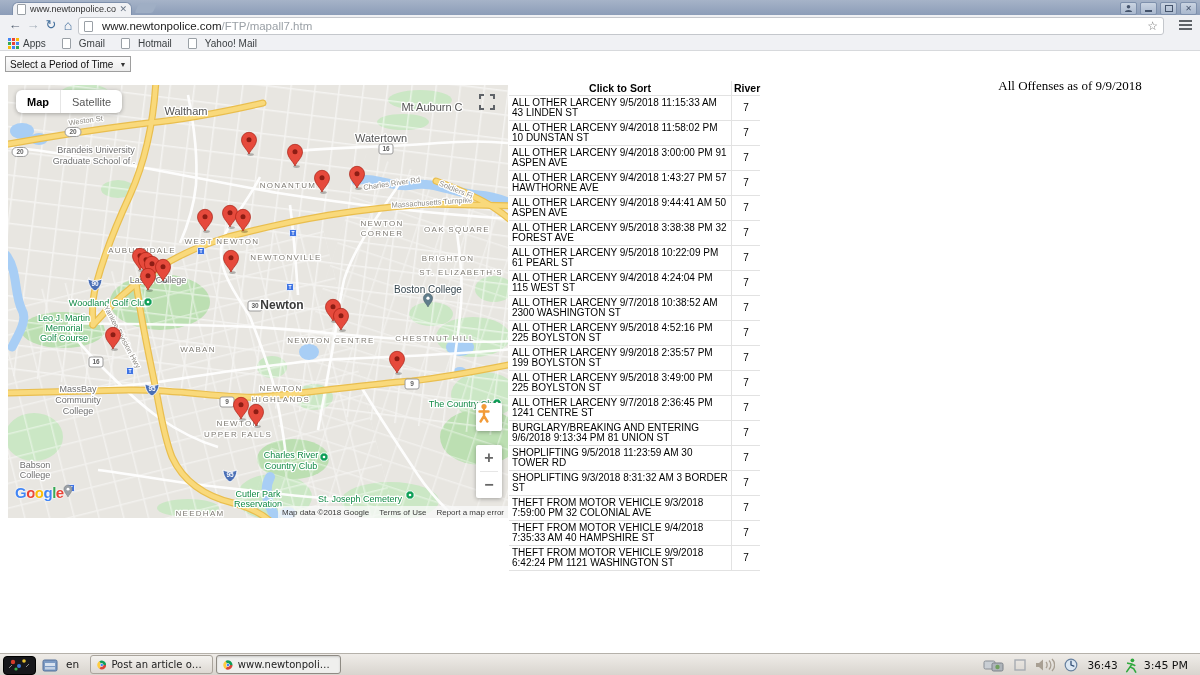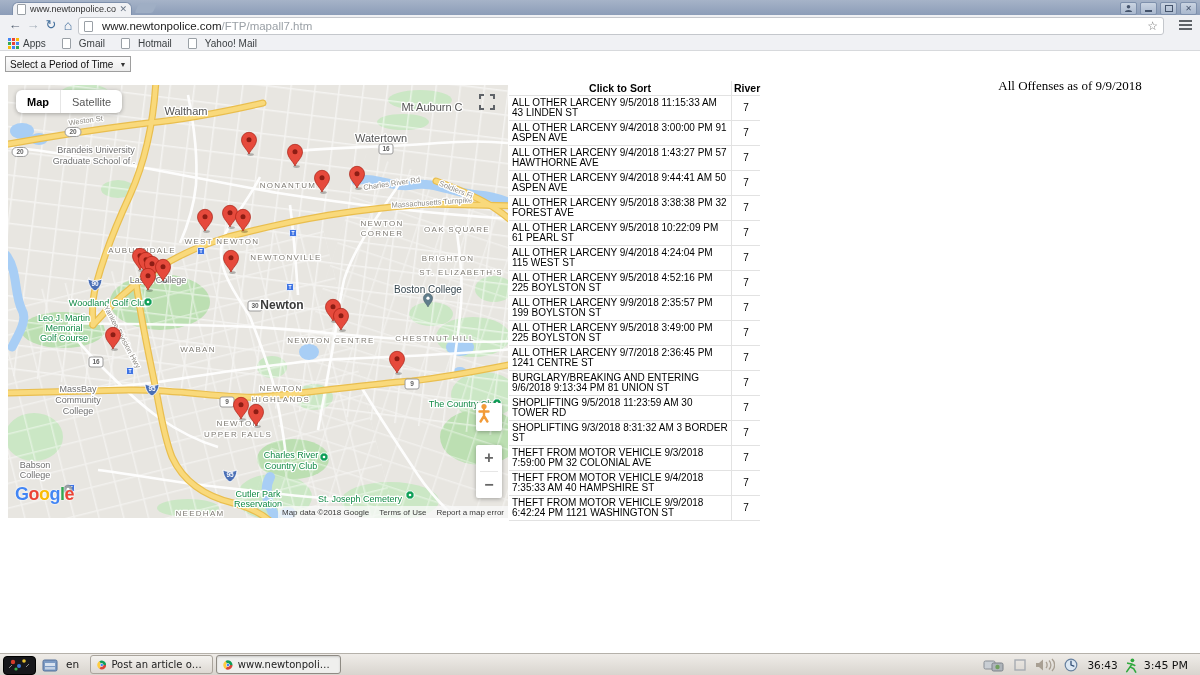--- a/index.html
+++ b/index.html
@@ -66,21 +66,21 @@
   .ms-btn.sel{font-weight:bold;color:#000;}
   .ms-div{width:1px;background:#E6E6E6;}
   .fullscreen{position:absolute;left:470px;top:8px;width:18px;height:18px;}
   .pegman{left:468px;top:318px;width:26px;height:28px;border-radius:2px;
           display:flex;align-items:center;justify-content:center;}
   .zoomctl{left:468px;top:360px;width:26px;height:53px;border-radius:2px;
            display:flex;flex-direction:column;}
   .zbtn{flex:1;display:flex;align-items:center;justify-content:center;font-size:16px;
         color:#666;font-weight:bold;}
   .zdiv{height:1px;background:#E6E6E6;margin:0 4px;}
-  .glogo{position:absolute;left:7px;top:399px;font-size:18px;font-weight:bold;
+  .glogo{position:absolute;left:7px;top:399px;font-size:15px;font-weight:bold;
          letter-spacing:-.5px;text-shadow:0 0 2px #fff,0 0 2px #fff;}
   .attrib{position:absolute;right:0;bottom:0;height:12px;background:rgba(250,250,250,.75);
           display:flex;align-items:center;gap:10px;padding:0 4px;font-size:8px;color:#3A3A3A;}
   
   .offense-table{position:absolute;left:509px;top:81px;width:251px;border-collapse:collapse;
                  font-size:10px;color:#000;table-layout:fixed;}
   .offense-table th{font-size:10.5px;font-weight:bold;padding:1px 2px;text-align:center;}
   .offense-table td{border-top:1px solid #E2E2E2;padding:1.5px 3px;line-height:1.05;
                     vertical-align:middle;}
   .offense-table td.days,.offense-table th.days{width:24px;text-align:center;
@@ -464,20 +464,24 @@
         <th>Click to Sort</th>
         <th class="days">River</th>
       </tr>
     </thead>
     <tbody>
         <tr>
           <td>ALL OTHER LARCENY 9/5/2018 11:15:33 AM 43 LINDEN ST</td>
           <td class="days">7</td>
         </tr>
         <tr>
+          <td>ALL OTHER LARCENY 9/4/2018 11:58:02 PM 10 DUNSTAN ST</td>
+          <td class="days">7</td>
+        </tr>
+        <tr>
           <td>ALL OTHER LARCENY 9/4/2018 3:00:00 PM 91 ASPEN AVE</td>
           <td class="days">7</td>
         </tr>
         <tr>
           <td>ALL OTHER LARCENY 9/4/2018 1:43:27 PM 57 HAWTHORNE AVE</td>
           <td class="days">7</td>
         </tr>
         <tr>
           <td>ALL OTHER LARCENY 9/4/2018 9:44:41 AM 50 ASPEN AVE</td>
           <td class="days">7</td>
@@ -485,20 +489,24 @@
         <tr>
           <td>ALL OTHER LARCENY 9/5/2018 3:38:38 PM 32 FOREST AVE</td>
           <td class="days">7</td>
         </tr>
         <tr>
           <td>ALL OTHER LARCENY 9/5/2018 10:22:09 PM 61 PEARL ST</td>
           <td class="days">7</td>
         </tr>
         <tr>
           <td>ALL OTHER LARCENY 9/4/2018 4:24:04 PM 115 WEST ST</td>
+          <td class="days">7</td>
+        </tr>
+        <tr>
+          <td>ALL OTHER LARCENY 9/7/2018 10:38:52 AM 2300 WASHINGTON ST</td>
           <td class="days">7</td>
         </tr>
         <tr>
           <td>ALL OTHER LARCENY 9/5/2018 4:52:16 PM 225 BOYLSTON ST</td>
           <td class="days">7</td>
         </tr>
         <tr>
           <td>ALL OTHER LARCENY 9/9/2018 2:35:57 PM 199 BOYLSTON ST</td>
           <td class="days">7</td>
         </tr>

